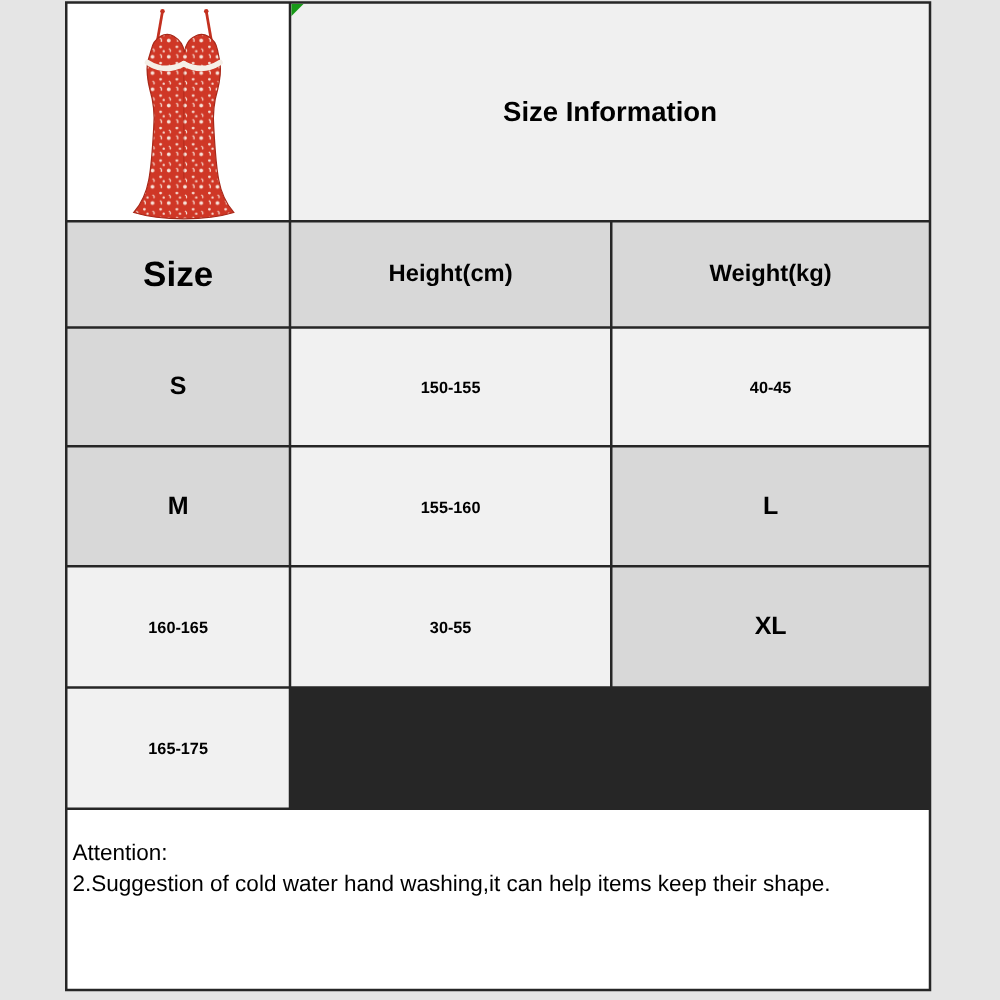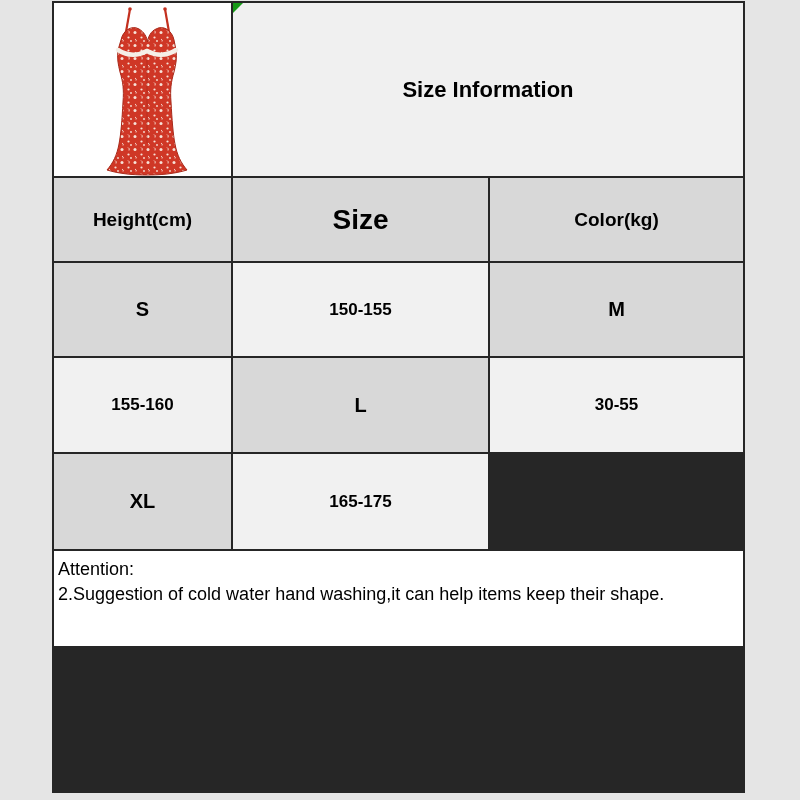--- a/index.html
+++ b/index.html
@@ -66,28 +66,28 @@
     font-size: 28px;
   }
   .size-label {
     background: #d8d8d8;
     font-weight: bold;
     font-size: 20px;
   }
   .val {
     background: #f1f1f1;
     font-weight: bold;
-    font-size: 17px;
+    font-size: 13px;
   }
   .attention {
     grid-column: 1 / 4;
     background: #ffffff;
     display: block;
     text-align: left;
-    padding: 6px 4px;
+    padding: 22px 4px;
     font-size: 18px;
     line-height: 25px;
   }
   .att-line {
     white-space: nowrap;
   }
 </style>
 </head>
 <body>
 
@@ -130,31 +130,33 @@
 
         <path d="M93 52 L93 140" stroke="#a8291a" stroke-width="1" opacity="0.55"></path>
       </svg>
     </div>
 
     <div class="cell title-cell">
       <span class="flag"></span>
       <span>Size Information</span>
     </div>
 
+    <div class="cell head head-size">Size</div>
     <div class="cell head">Height(cm)</div>
-    <div class="cell head head-size">Size</div>
-    <div class="cell head">Color(kg)</div>
+    <div class="cell head">Weight(kg)</div>
 
     <div class="cell size-label">S</div>
     <div class="cell val">150-155</div>
+    <div class="cell val">40-45</div>
 
     <div class="cell size-label">M</div>
     <div class="cell val">155-160</div>
 
     <div class="cell size-label">L</div>
+    <div class="cell val">160-165</div>
     <div class="cell val">30-55</div>
 
     <div class="cell size-label">XL</div>
     <div class="cell val">165-175</div>
 
     <div class="cell attention">
       <div class="att-line">Attention:</div>
       <div class="att-line">2.Suggestion of cold water hand washing,it can help items keep their shape.</div>
     </div>
 

